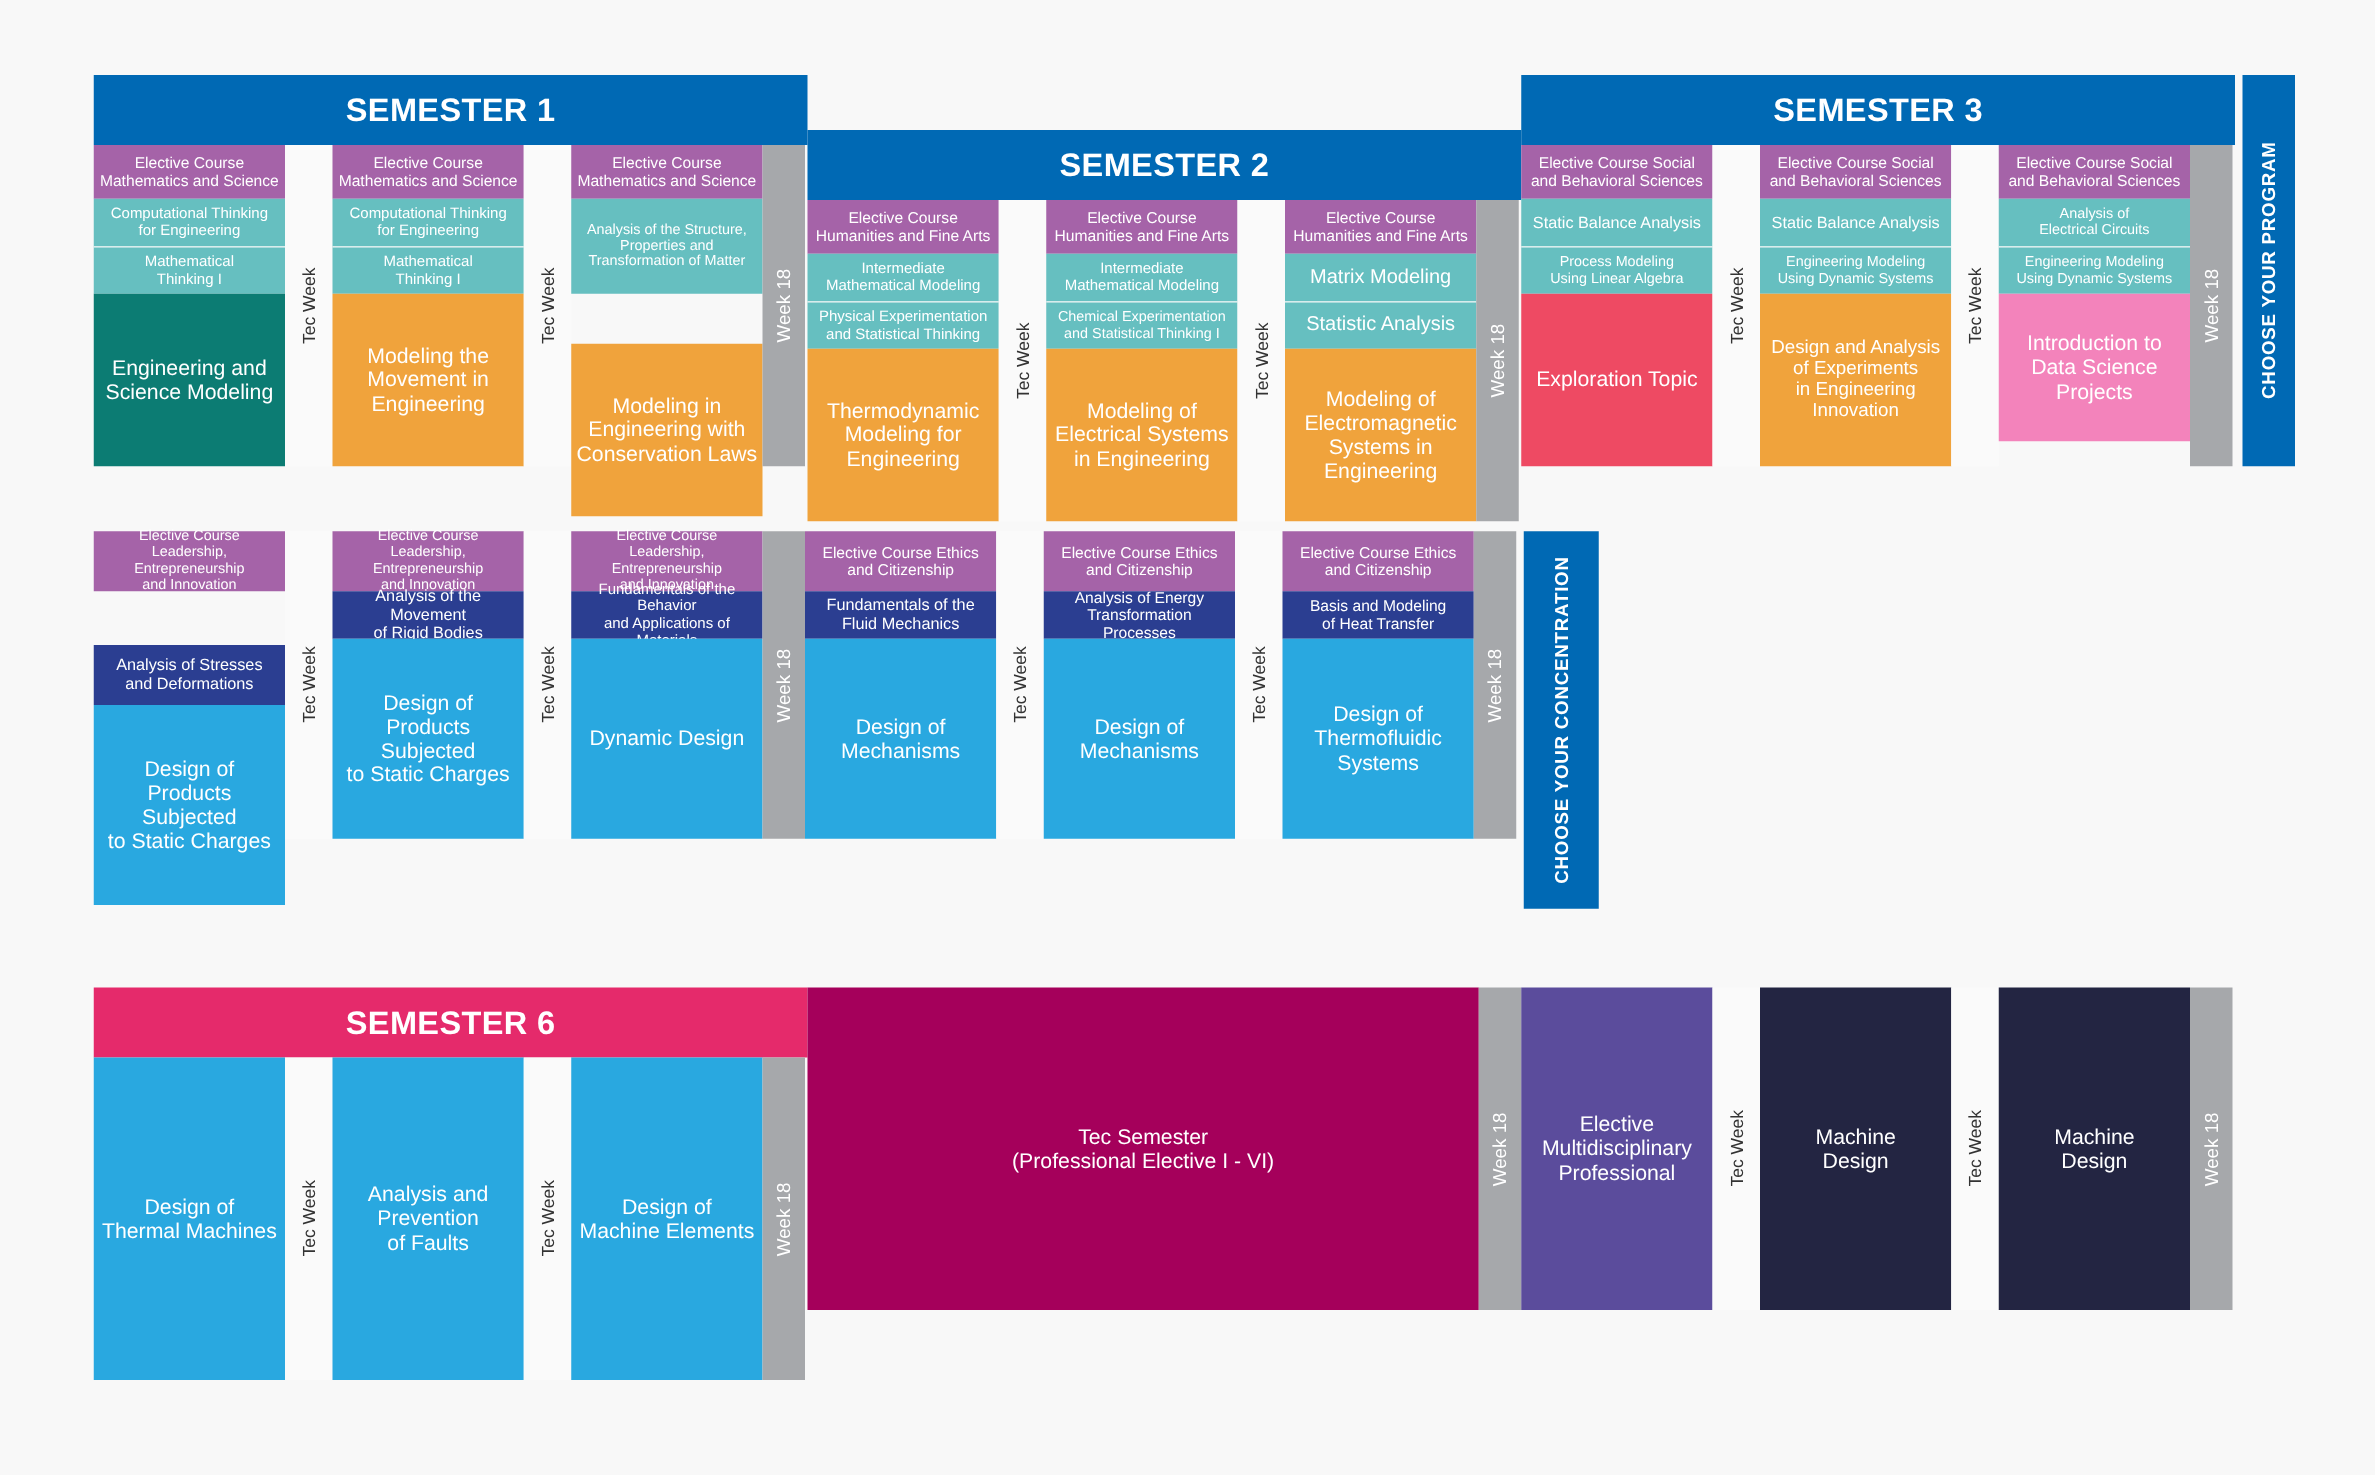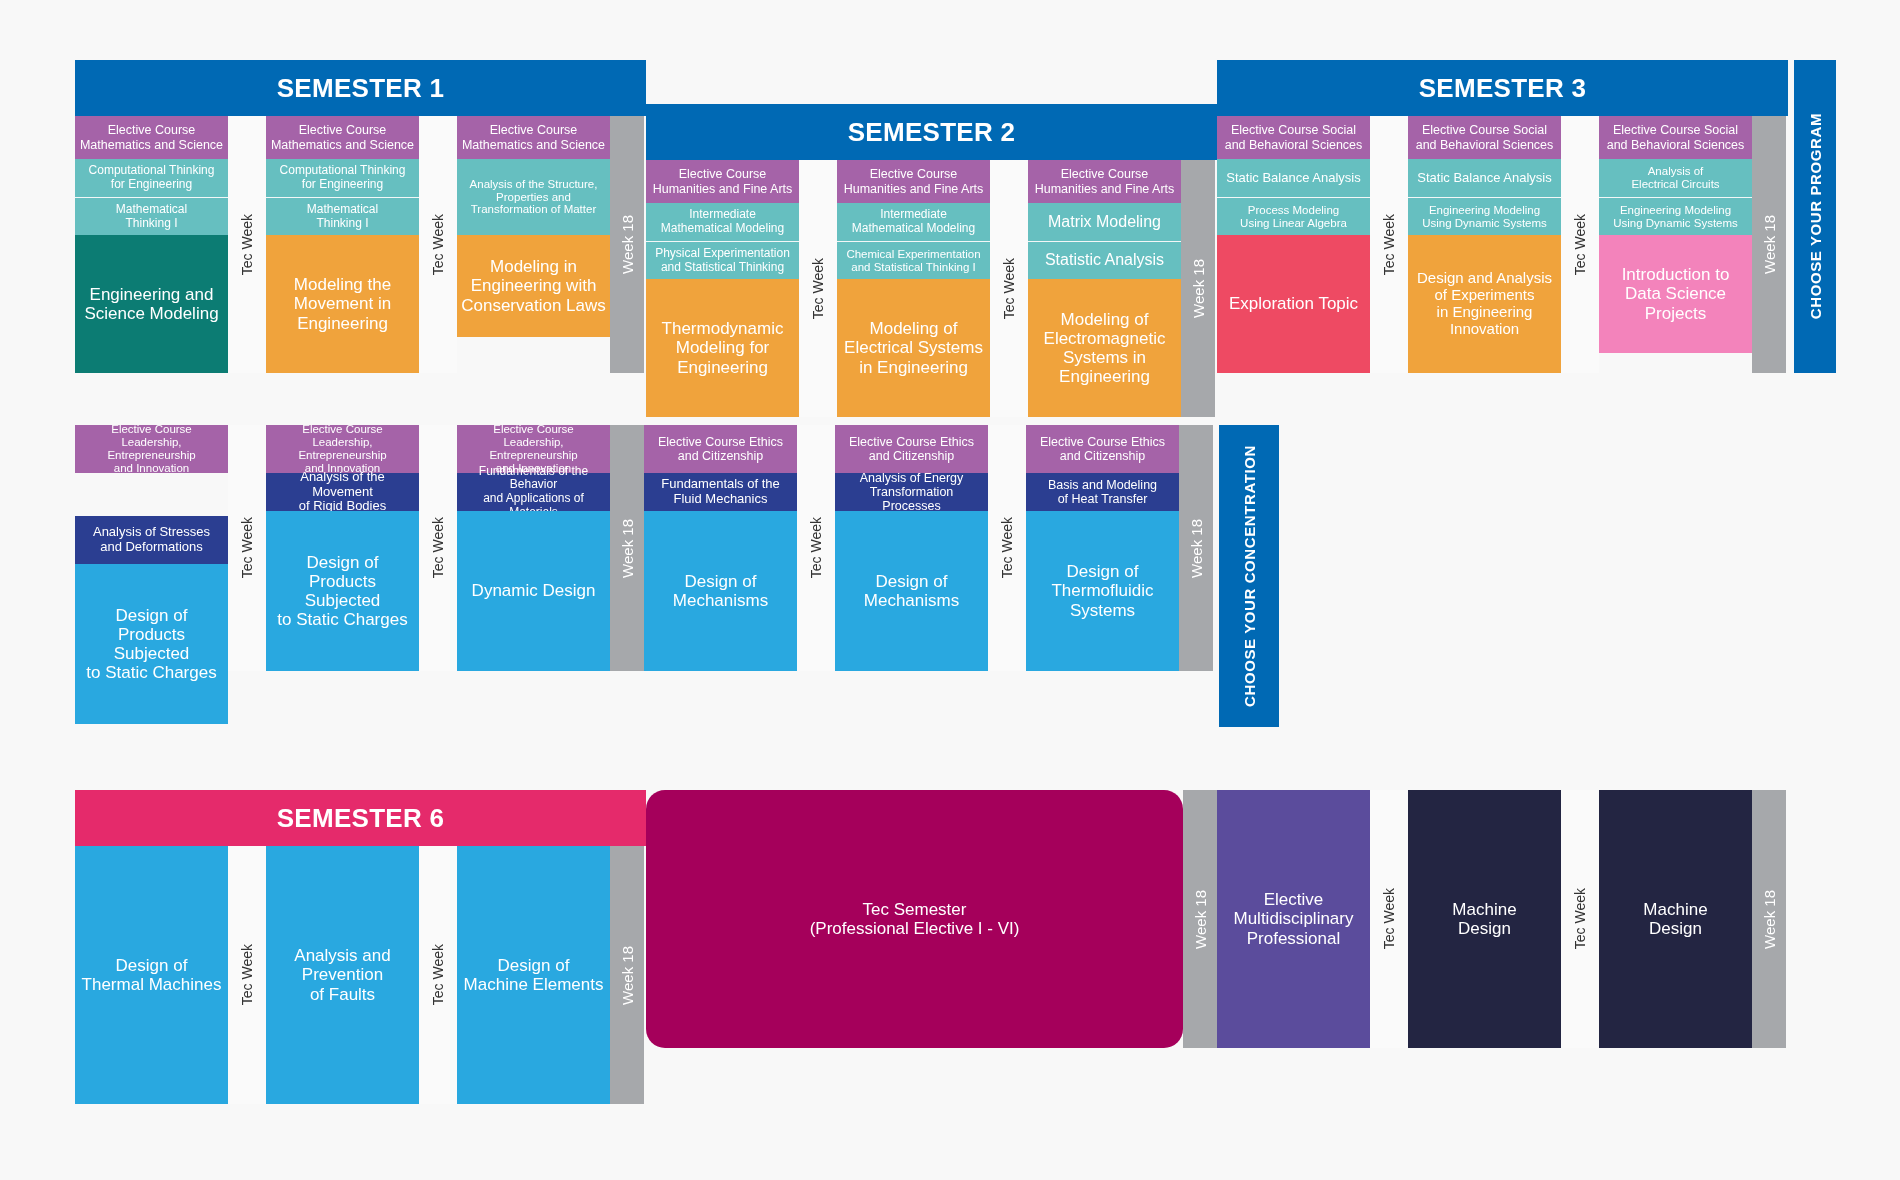--- a/index.html
+++ b/index.html
@@ -40,21 +40,21 @@
   .c-elective   { background:#a濃; }
   .c-elective   { background:#a563a8; font-size:12.5px; }
   .c-teal       { background:#66bfc0; font-size:12px; border-top:1px solid #f3f7f7; }
   .c-teal.first { border-top:none; }
   .c-navy       { background:#2b3e91; font-size:13px; }
   .c-green      { background:#0c7c73; font-size:17px; }
   .c-orange     { background:#f0a33c; font-size:17px; }
   .c-red        { background:#ee4a63; font-size:17px; }
   .c-magenta    { background:#f383bb; font-size:17px; }
   .c-ltblue     { background:#29a8e0; font-size:17px; }
-  .c-darkmag    { background:#a5005b; font-size:17px;border-radius:19px; }
+  .c-darkmag    { background:#a5005b; font-size:17px; }
   .c-purple     { background:#5b4c9c; font-size:17px; }
   .c-darknavy   { background:#232542; font-size:17px; }
 
   
   .c-teal.sm { font-size:11.5px; }
   .c-teal.lg { font-size:16px; }
 
   
   .tecweek {
     background:#fafafa;
@@ -117,21 +117,21 @@
         </div>
         <div class="tecweek" style="width:38px; height:257px;">
             <span>Tec Week</span>
           </div>
         <div class="col" style="width:153px;">
           <div class="cell c-elective" style="height:43px; white-space:pre-line;">Elective Course
 Mathematics and Science</div>
           <div class="cell c-teal first" style="height:76px; white-space:pre-line; font-size:11.5px;">Analysis of the Structure,
 Properties and
 Transformation of Matter</div>
-          <div class="cell c-orange" style="height:102px; white-space:pre-line;">Modeling in
+          <div class="cell c-orange" style="height:138px; white-space:pre-line;margin-top:40px;">Modeling in
 Engineering with
 Conservation Laws</div>
         </div>
         <div class="week18" style="width:34px; height:257px;">
             <span>Week 18</span>
           </div>
       </div>
     </div>
 
     <div class="sem-group">

